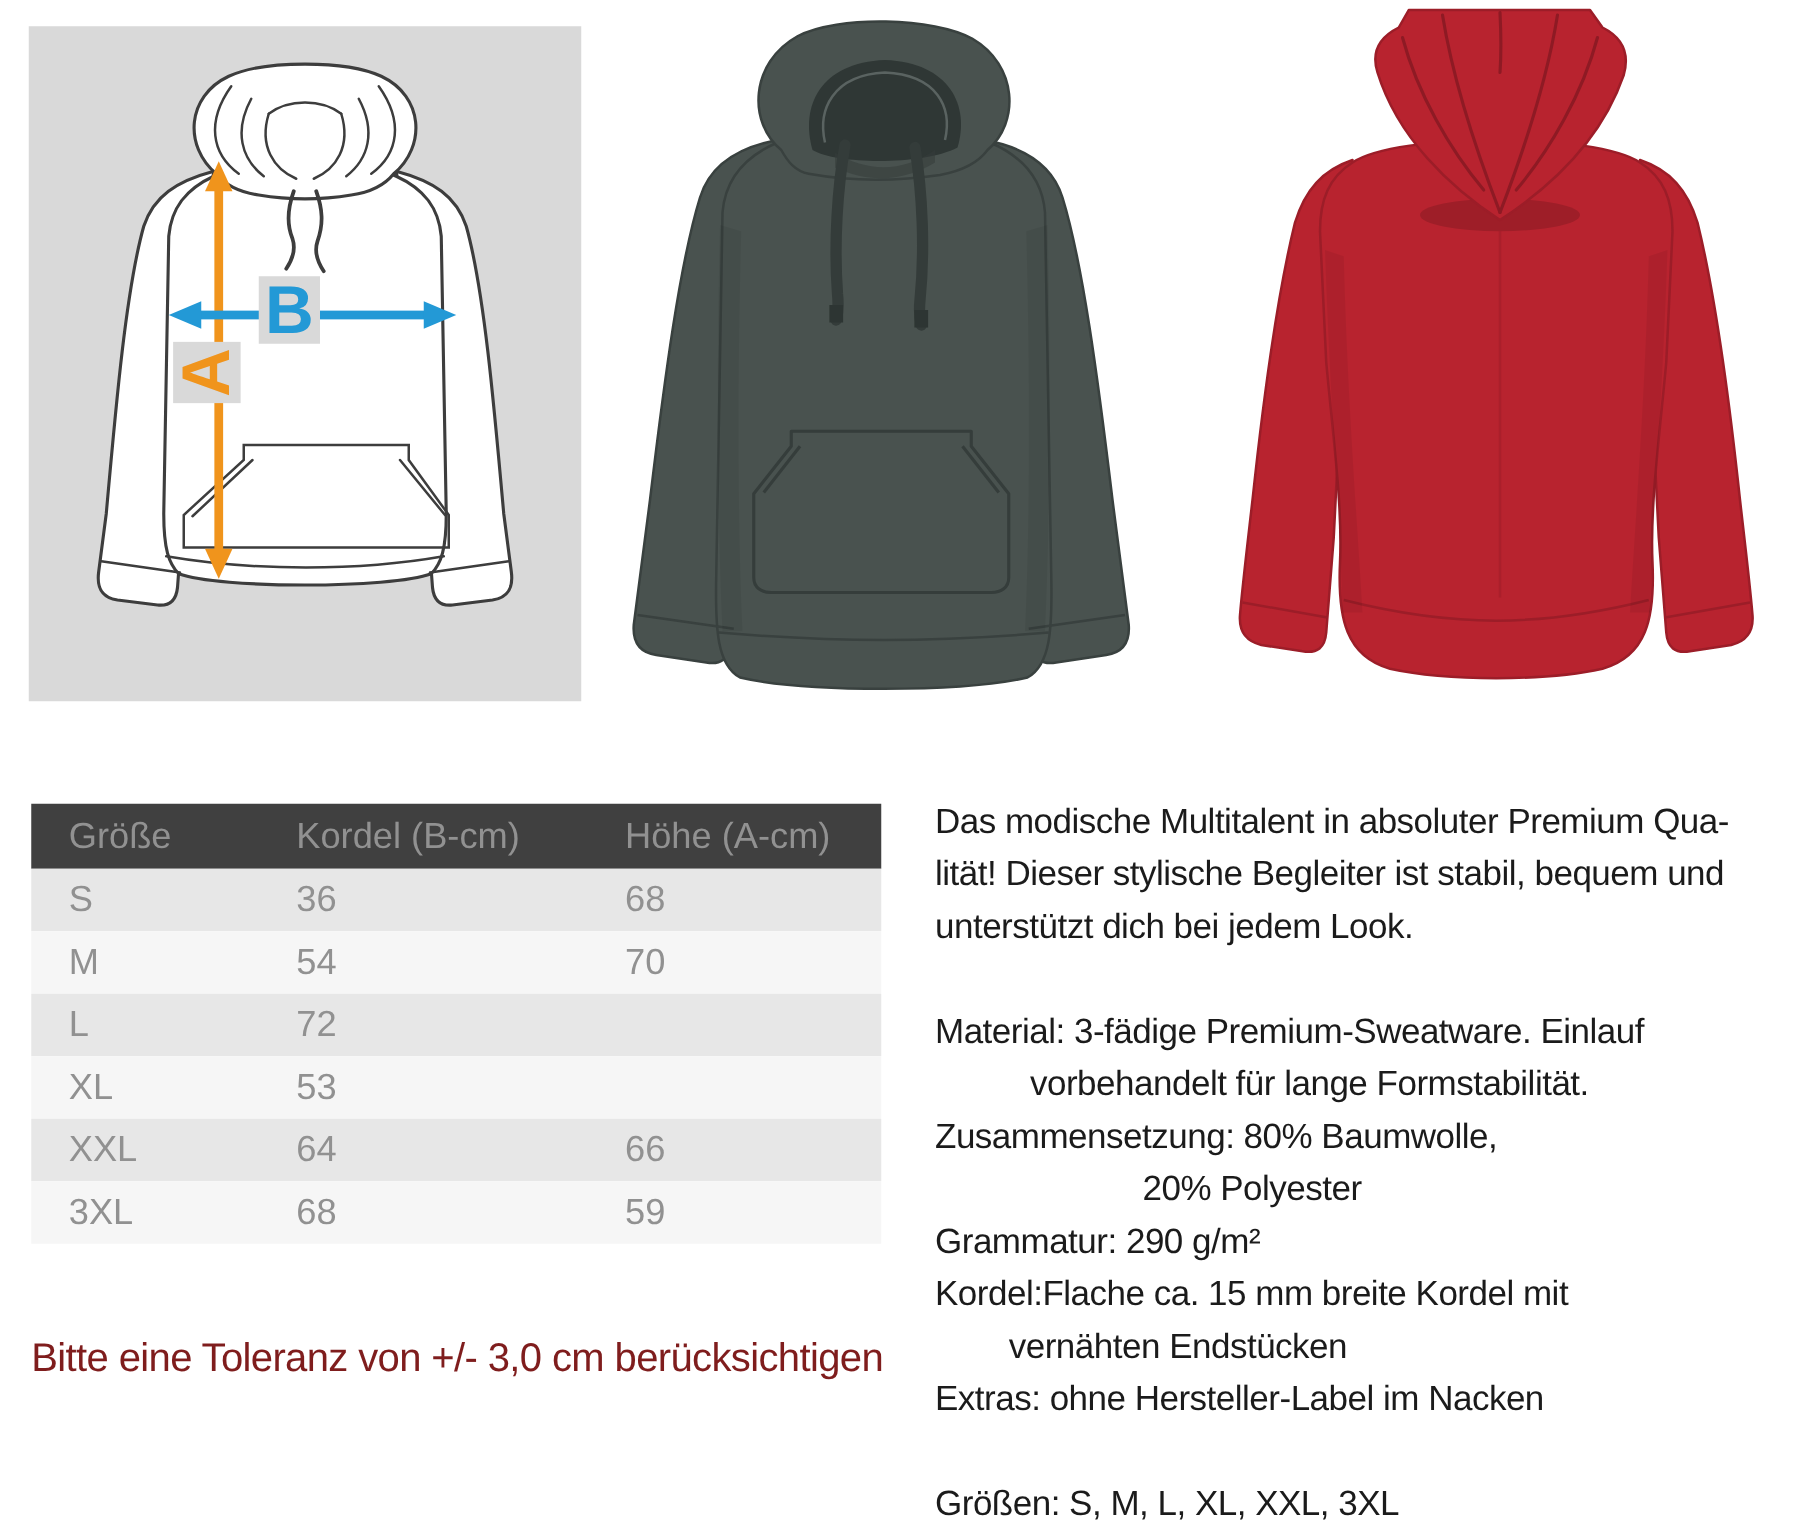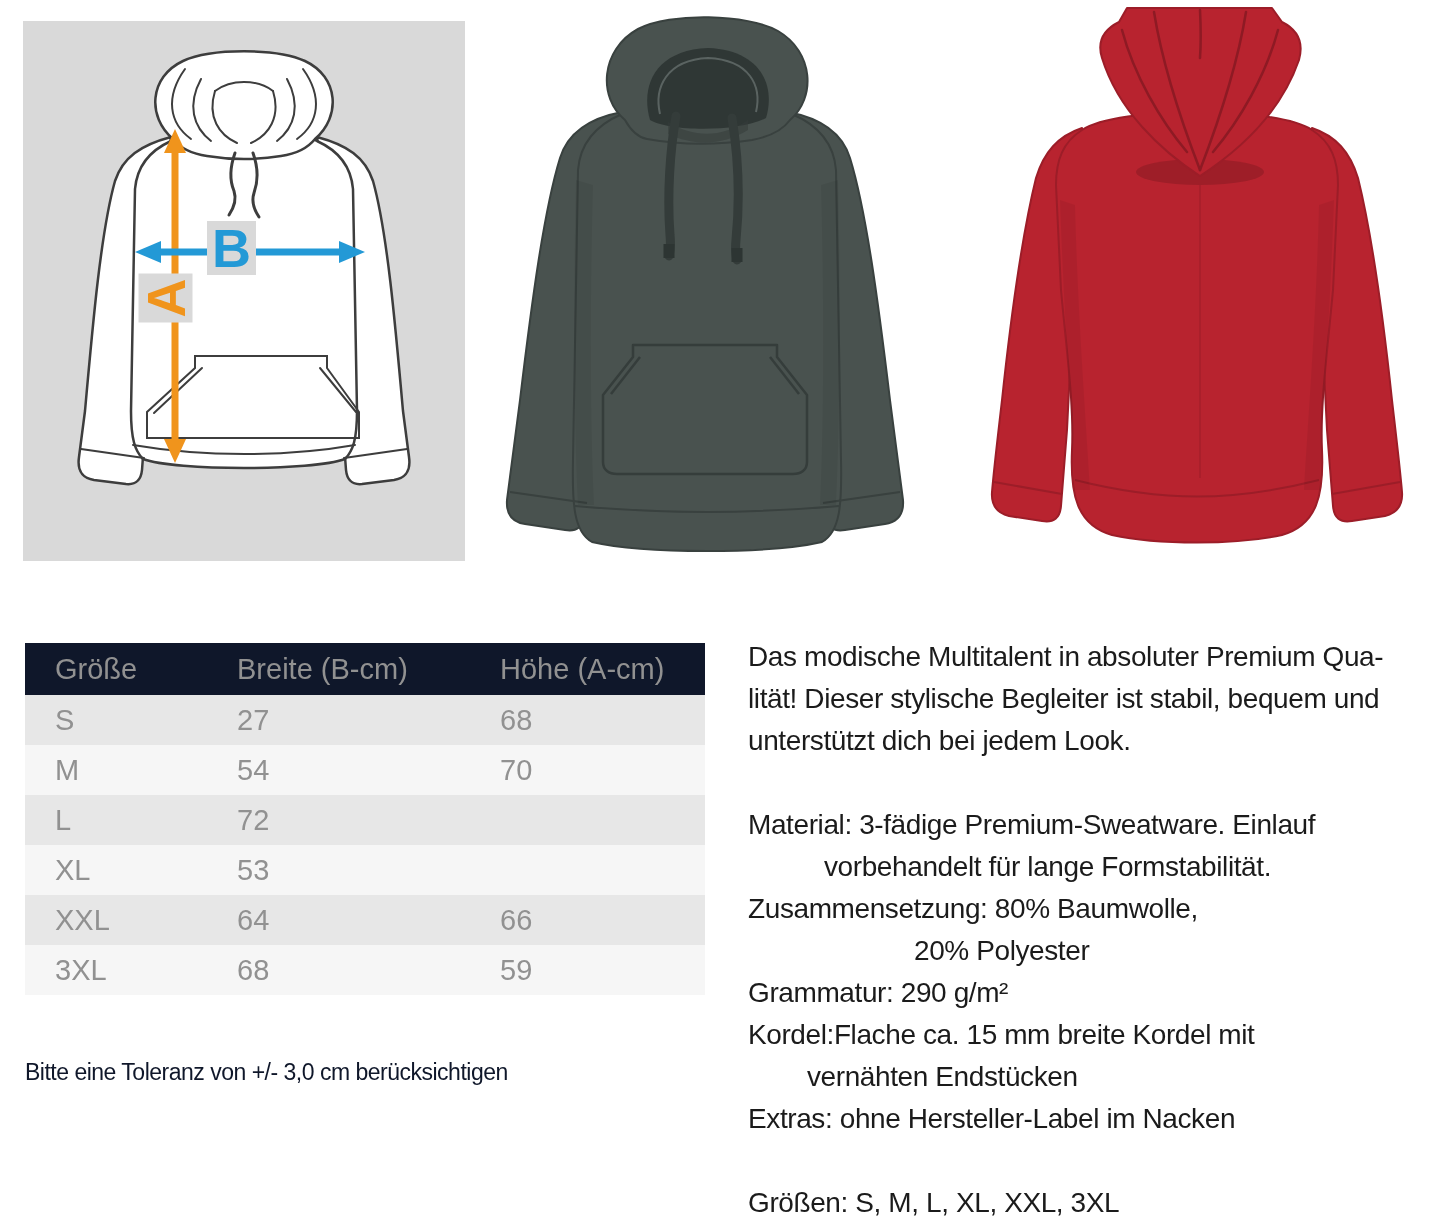--- a/index.html
+++ b/index.html
@@ -14,27 +14,27 @@
   .label-b{left:184px;top:200px;color:#2399d6;}
   .label-a{left:118px;top:250px;color:#f0941c;transform:rotate(-90deg);}
 
   .product-photo{position:absolute;top:0;height:570px;}
   .photo-front{left:470px;width:460px;}
   .photo-back{left:982px;width:463px;}
 
   
   .size-table{position:absolute;left:25px;top:643px;width:680px;font-size:29px;color:#919191;}
   .st-row{display:grid;grid-template-columns:212px 263px 205px;align-items:center;height:50px;}
-  .st-row.header{height:52px;background:#0f172a;}
+  .st-row.header{height:52px;background:#404040;}
   .st-row.light{background:#f6f6f6;}
   .st-row.dark{background:#e7e7e7;}
   .st-cell{padding-left:0;}
   .st-cell.first{padding-left:30px;}
 
-  .tolerance{position:absolute;left:25px;top:1036px;font-size:23px;color:#0f172a;letter-spacing:-0.5px;}
+  .tolerance{position:absolute;left:25px;top:1036px;font-size:32px;color:#7f1d1d;letter-spacing:-0.5px;}
 
   
   .description{position:absolute;left:748px;top:636px;width:700px;font-size:28px;
                letter-spacing:-0.4px;color:#1b1b1b;}
   .description .line{height:42px;line-height:42px;white-space:nowrap;}
   .description .indent-a{padding-left:76px;}
   .description .indent-b{padding-left:166px;}
   .description .indent-c{padding-left:59px;}
 </style>
 </head>
@@ -158,26 +158,26 @@
 
     <path d="M218 185 L218 478" stroke="#8e1a24" stroke-width="2" opacity="0.35" fill="none"></path>
     <path fill="#000000" opacity="0.06" d="M78 200 C82 320 90 420 92 490 L108 490 C104 420 96 320 93 205 Z"></path>
     <path fill="#000000" opacity="0.06" d="M352 200 C348 320 340 420 338 490 L322 490 C326 420 334 320 337 205 Z"></path>
   </svg>
 </div>
 
 <div class="size-table">
   <div class="st-row header">
     <div class="st-cell first">Größe</div>
-    <div class="st-cell">Breite (B-cm)</div>
+    <div class="st-cell">Kordel (B-cm)</div>
     <div class="st-cell">Höhe (A-cm)</div>
   </div>
   <div class="st-row dark">
     <div class="st-cell first">S</div>
-    <div class="st-cell">27</div>
+    <div class="st-cell">36</div>
     <div class="st-cell">68</div>
   </div>
   <div class="st-row light">
     <div class="st-cell first">M</div>
     <div class="st-cell">54</div>
     <div class="st-cell">70</div>
   </div>
   <div class="st-row dark">
     <div class="st-cell first">L</div>
     <div class="st-cell">72</div>

